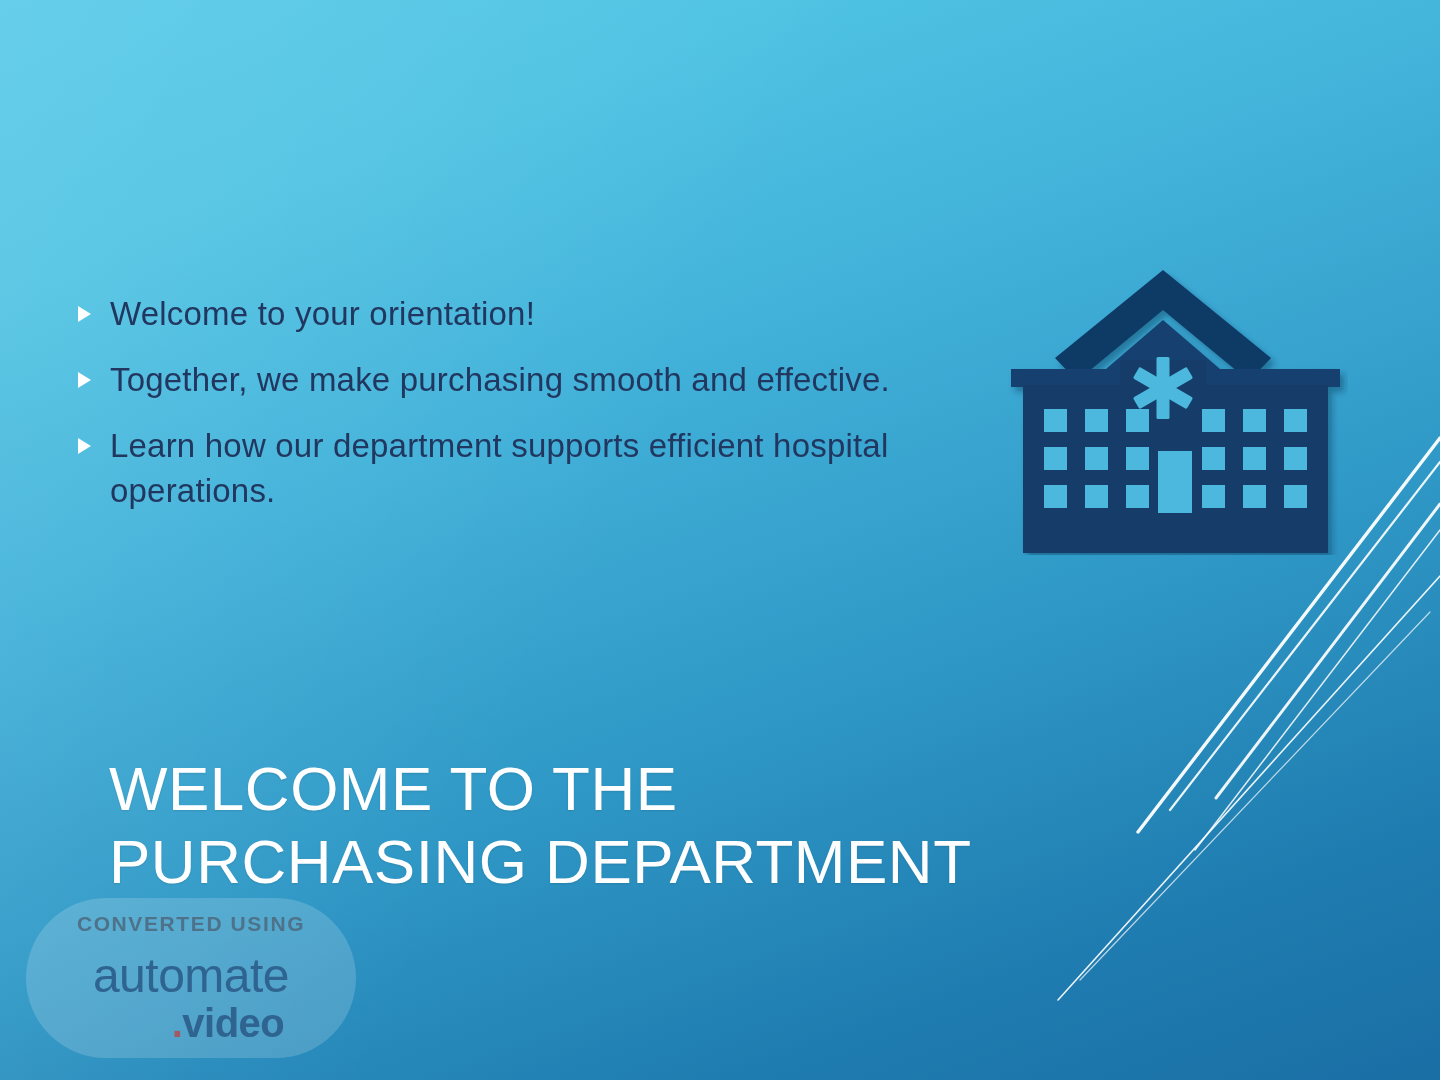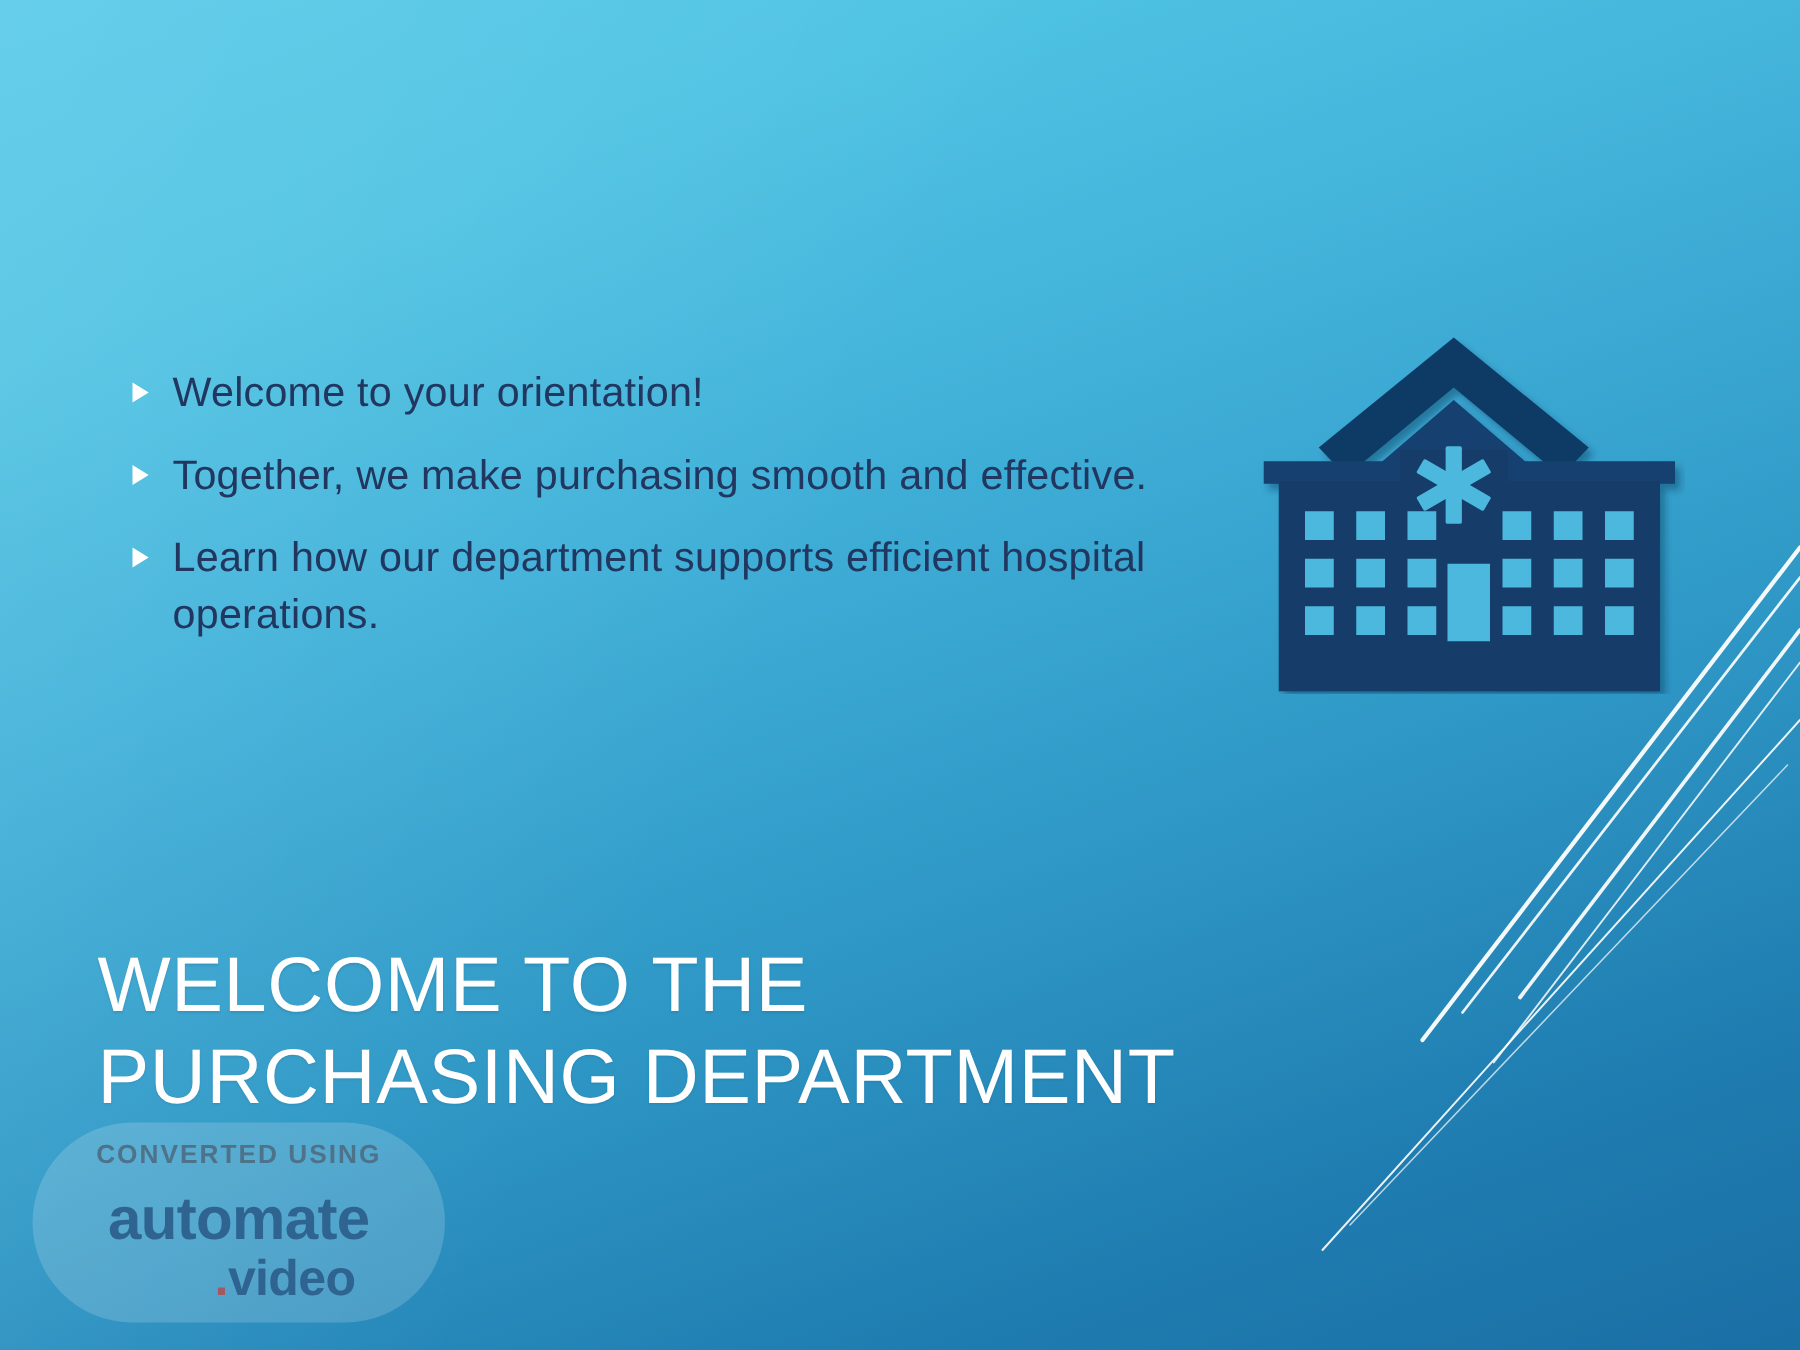--- a/index.html
+++ b/index.html
@@ -51,21 +51,21 @@
     left: 1003px;
     top: 265px;
     width: 345px;
     height: 290px;
   }
   .hospital-icon svg { display: block; width: 100%; height: 100%; }
 
   
   .bullets {
     position: absolute;
-    left: 100px;
+    left: 72px;
     top: 292px;
     width: 880px;
   }
   .bullet-row {
     display: flex;
     align-items: flex-start;
     margin-bottom: 22px;
   }
   .bullet-marker {
     flex: 0 0 auto;
@@ -86,21 +86,21 @@
     font-size: 33px;
     line-height: 1.34;
     color: #21375f;
     font-weight: 400;
     letter-spacing: 0.2px;
   }
 
   
   .slide-title {
     position: absolute;
-    left: 78px;
+    left: 109px;
     top: 752px;
     width: 1000px;
     color: #ffffff;
     font-size: 62px;
     line-height: 1.18;
     font-weight: 300;
     letter-spacing: 0.5px;
     text-transform: uppercase;
     text-shadow: 0 1px 2px rgba(0,0,0,0.10);
   }
@@ -121,21 +121,21 @@
   }
   .wm-top {
     font-size: 21px;
     font-weight: bold;
     letter-spacing: 1.6px;
     color: #4e7289;
     margin-bottom: 16px;
   }
   .wm-main {
     font-size: 48px;
-    font-weight: bold;
+    font-weight: normal;
     color: #2f6490;
     line-height: 1.0;
     letter-spacing: -0.5px;
   }
   .wm-sub {
     font-size: 40px;
     font-weight: bold;
     color: #2f6490;
     line-height: 1.05;
     letter-spacing: -0.5px;

